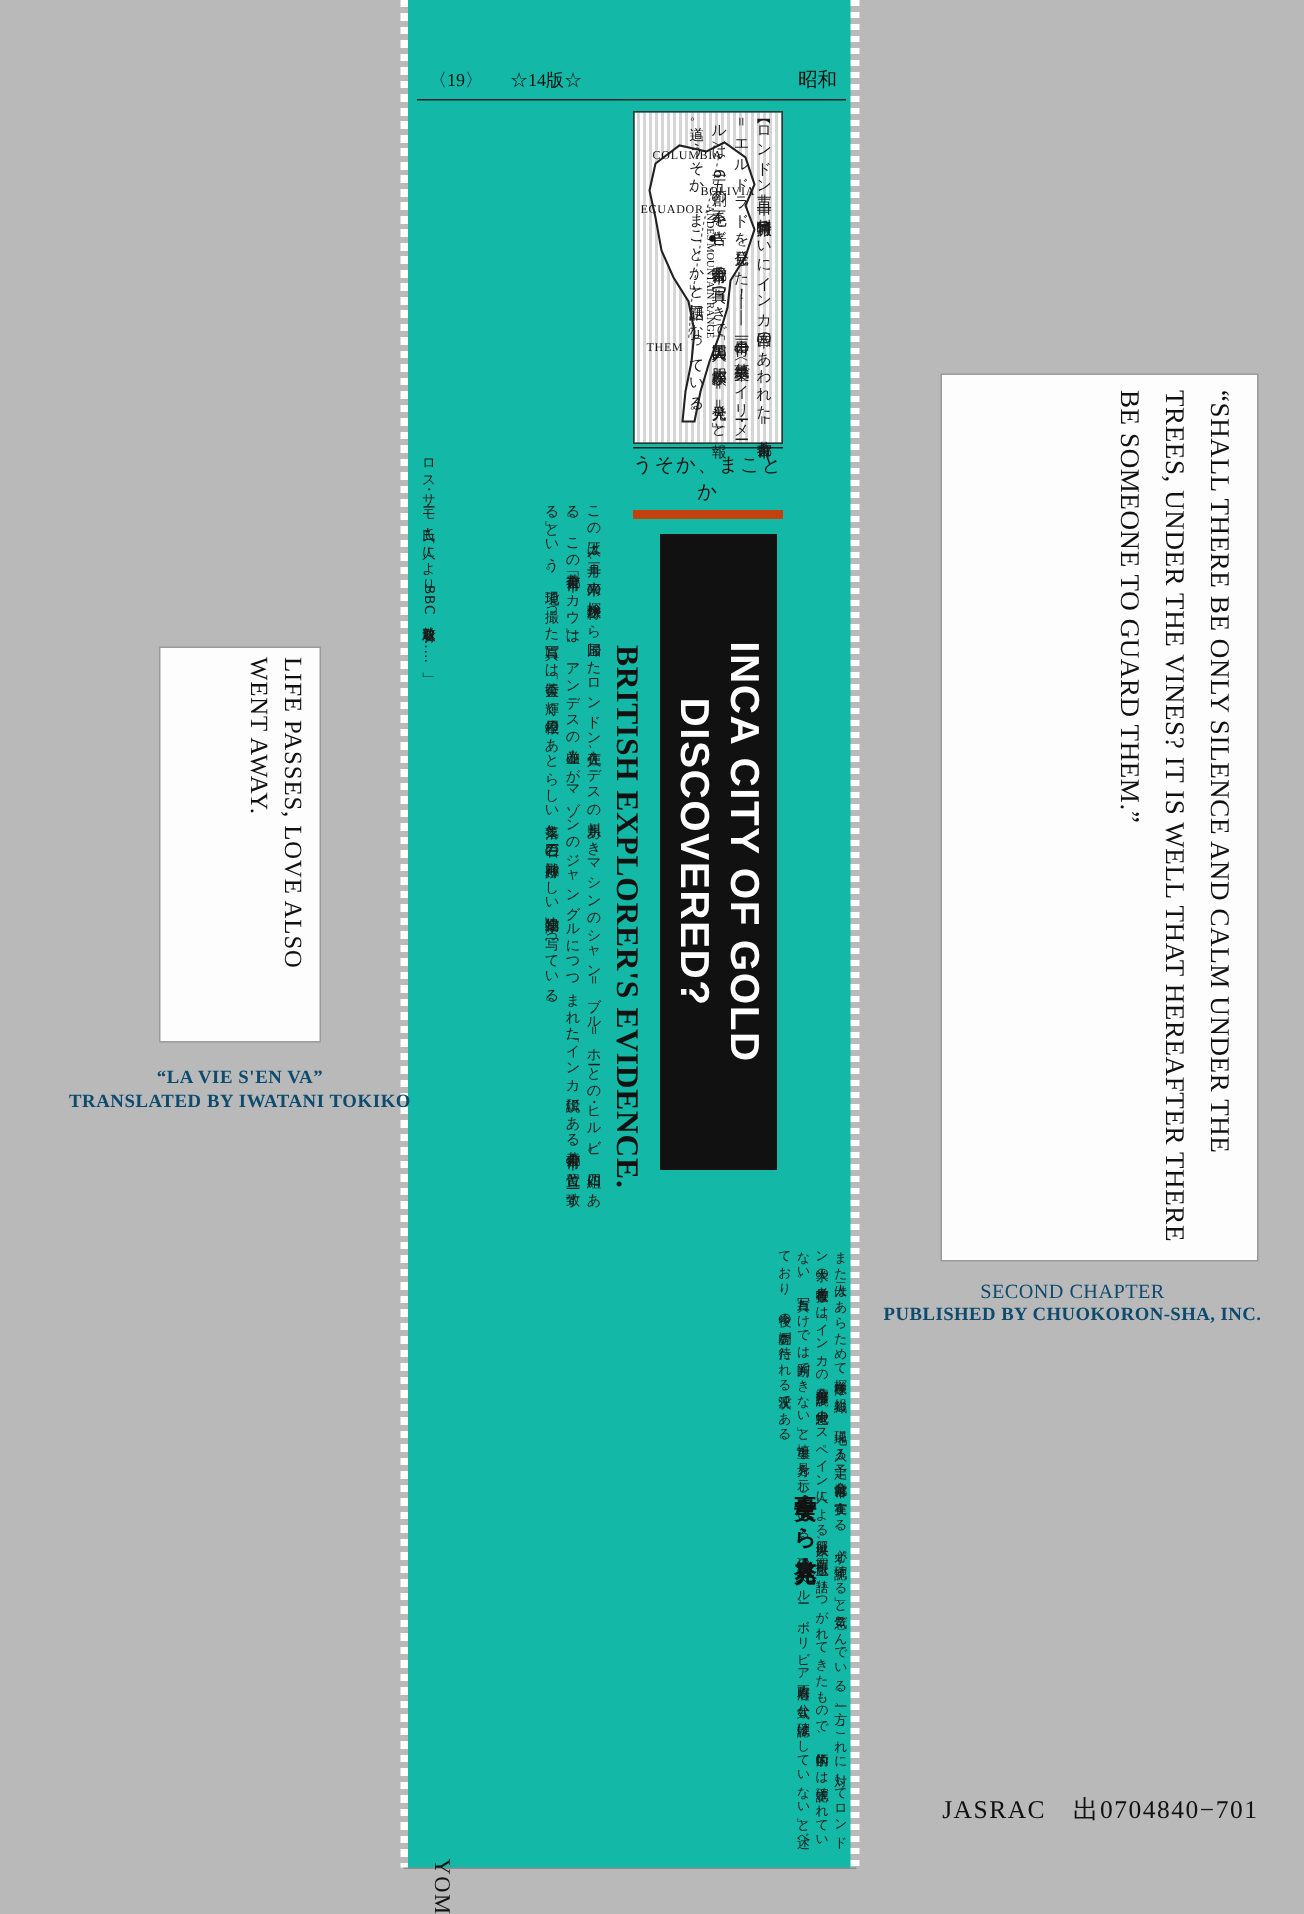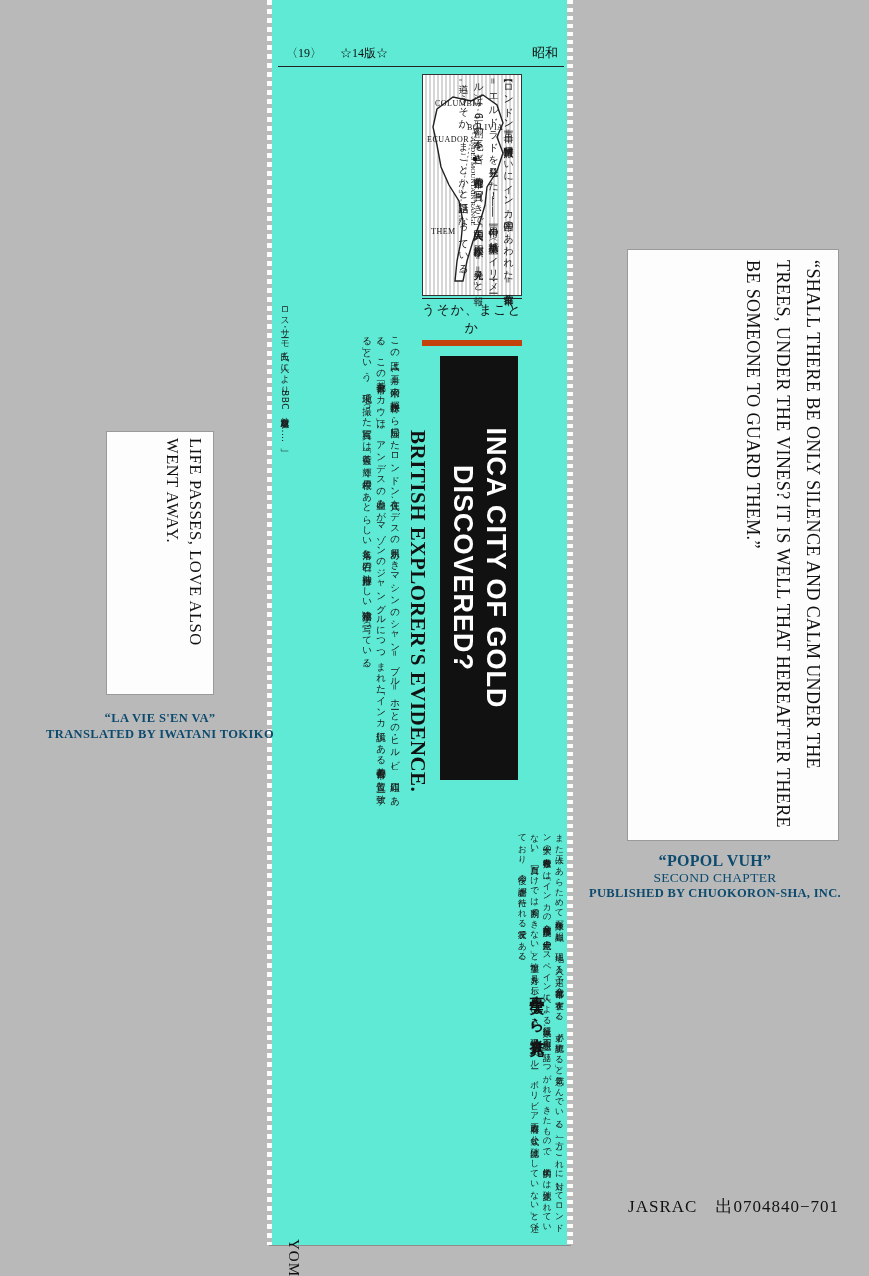--- a/index.html
+++ b/index.html
@@ -16,21 +16,21 @@
     position: relative;
   }
 
   
   #clipping {
     position: absolute;
     left: 270px;
     top: 0px;
     width: 300px;
     height: 1245px;
-    background: #5eead4;
+    background: #14b8a6;
     box-shadow: 0 0 0 1px #8d8d8d;
   }
   #clipping:before {
     
     content: "";
     position: absolute;
     right: -3px;
     top: 0;
     bottom: 0;
     width: 6px;
@@ -352,18 +352,17 @@
 </div>
 <div class="caption" id="caption-left">
   <div>“LA VIE S'EN VA”</div>
   <div>TRANSLATED BY IWATANI TOKIKO</div>
 </div>
 
 <div class="card" id="card-right">
   <div class="quote-inner" id="quote-right-text">“SHALL THERE BE ONLY SILENCE AND CALM UNDER THE TREES, UNDER THE VINES? IT IS WELL THAT HEREAFTER THERE BE SOMEONE TO GUARD THEM.”</div>
 </div>
 <div class="caption" id="caption-right">
-  <div class="t1">“POPOL VUH”</div>
   <div class="t2">SECOND CHAPTER</div>
   <div class="t3" style="margin-top:0">PUBLISHED BY CHUOKORON-SHA, INC.</div>
 </div>
 
 <div id="jasrac">JASRAC　出0704840−701</div>
 
 </body></html>

